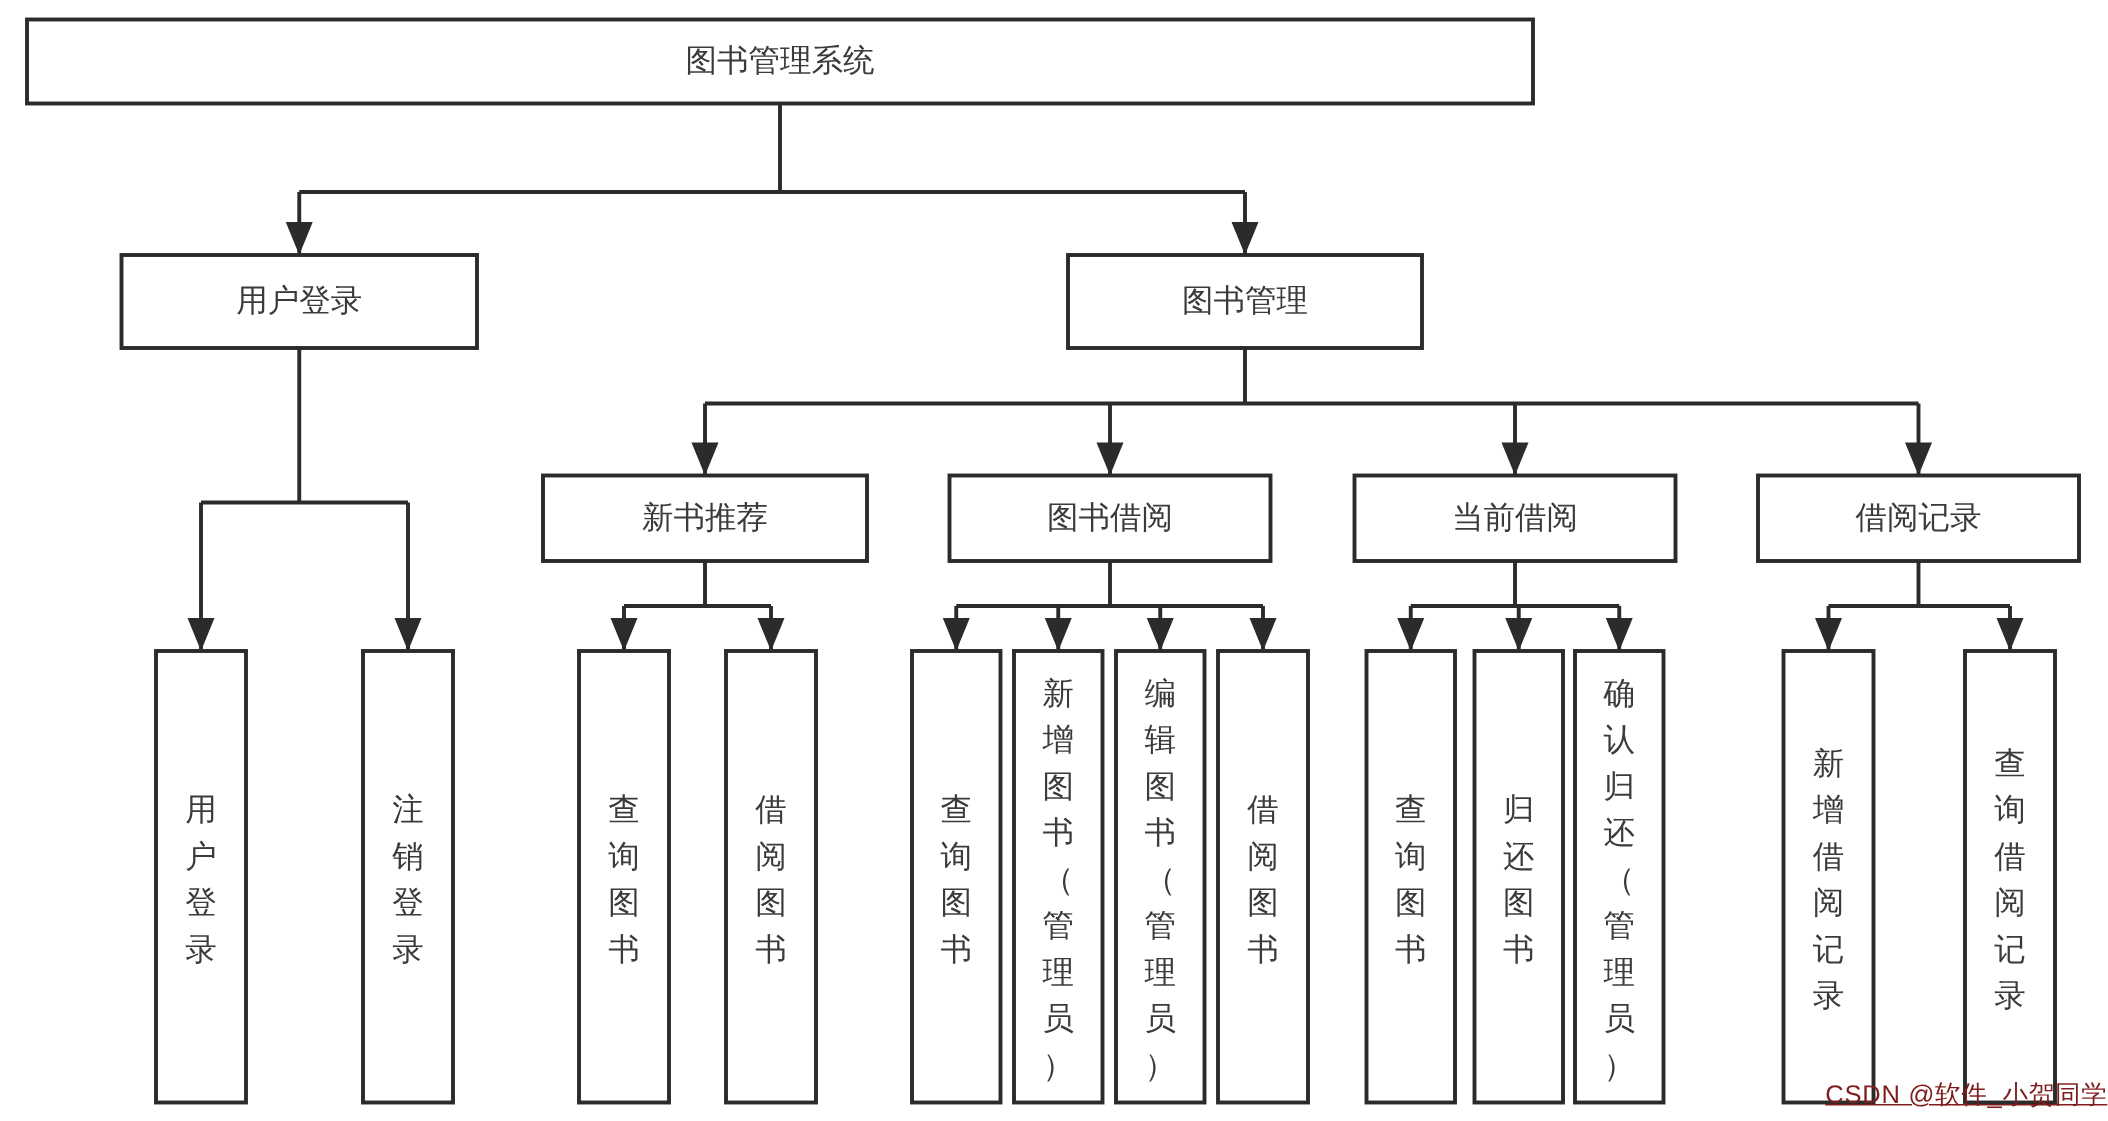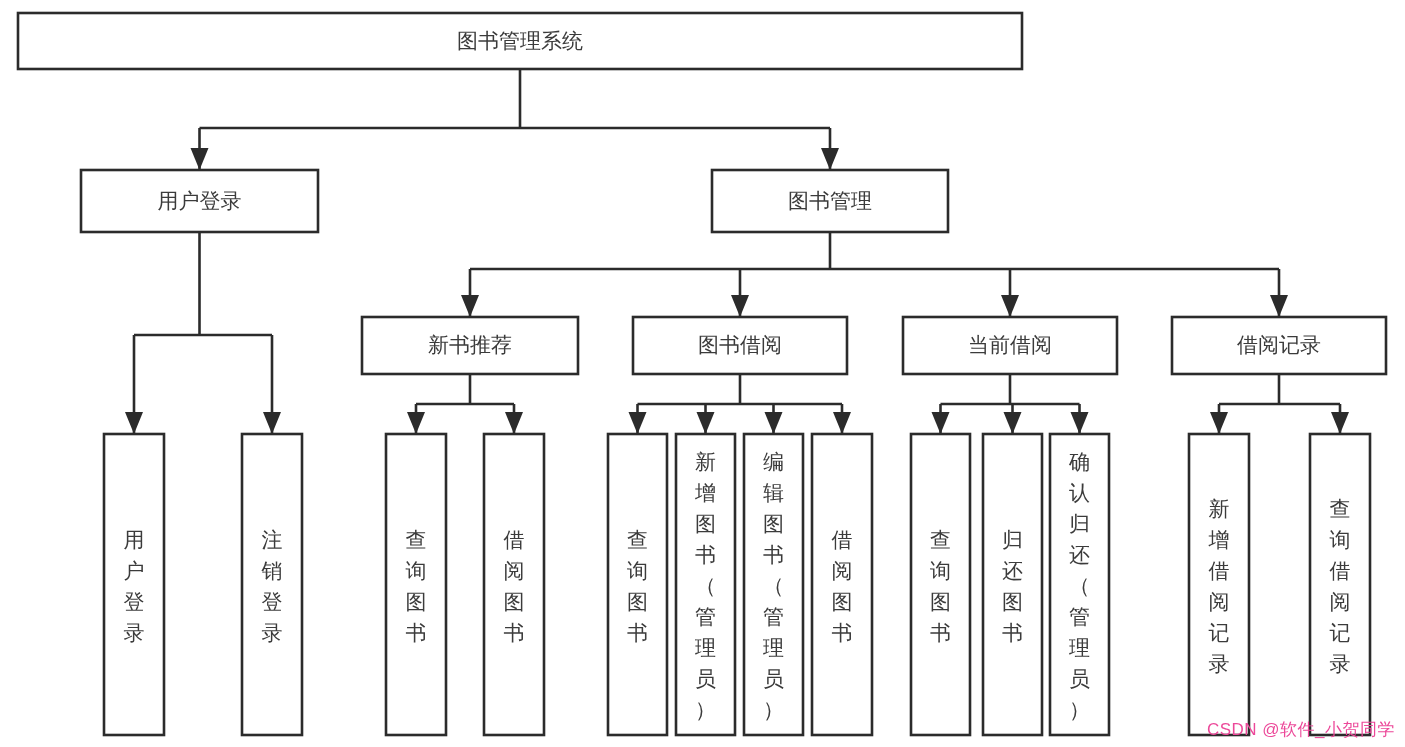--- a/index.html
+++ b/index.html
@@ -46,28 +46,29 @@
   }
   .node-label-vertical {
     font-family: "Liberation Sans", "DejaVu Sans", sans-serif;
     font-size: 21px;
     fill: #3b3b3b;
     text-anchor: middle;
     white-space: pre;
   }
   .watermark {
     position: absolute;
-    right: 10px;
+    right: 0;
     bottom: 6px;
     font-family: "Liberation Sans", "DejaVu Sans", sans-serif;
     font-size: 17px;
-    color: #ec4899;
+    color: #7f1d1d;
     letter-spacing: 0.5px;
     user-select: none;
     pointer-events: none;
+    text-decoration: underline;
   }
 </style>
 </head>
 <body>
 
 <div id="diagram-root">
   <svg id="diagram-svg" width="1405" height="747" viewBox="0 0 1405 747" xmlns="http://www.w3.org/2000/svg">
       <g>
         <line x1="520" y1="69" x2="520" y2="128" class="connector"></line>
         <line x1="199.5" y1="128" x2="830" y2="128" class="connector"></line>

